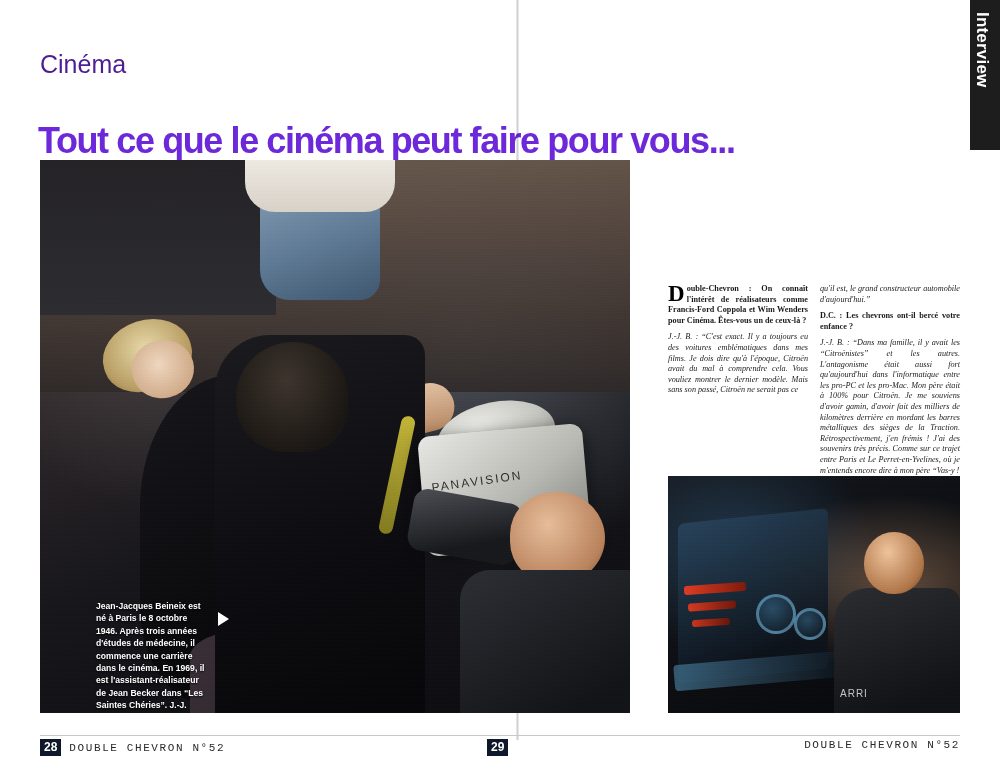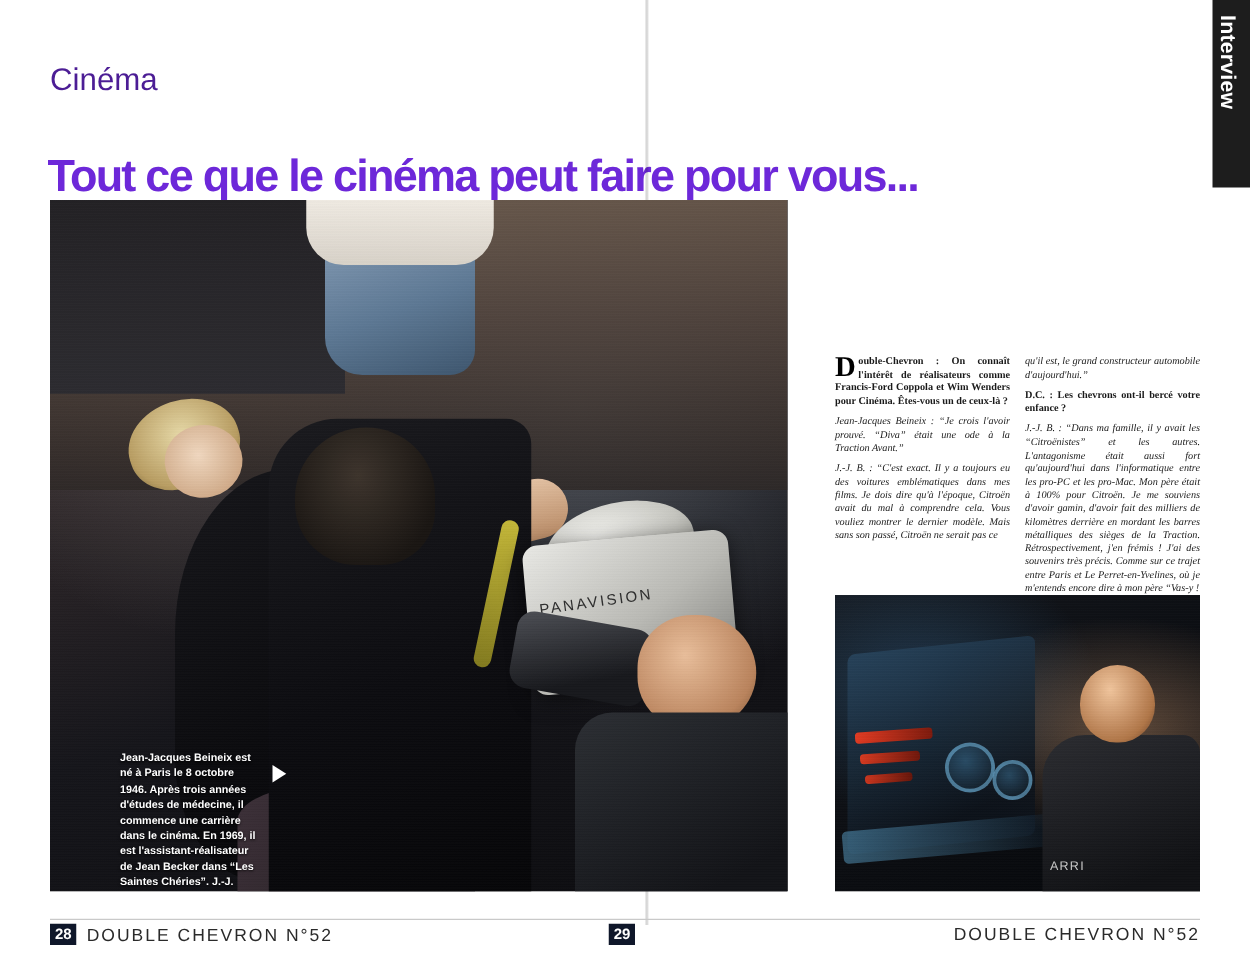--- a/index.html
+++ b/index.html
@@ -388,22 +388,22 @@
   }
   .folio-num {
     background: #0f172a;
     color: #fff;
     font-size: 12px;
     font-weight: bold;
     padding: 1px 4px 2px 4px;
     font-family: "Liberation Sans", sans-serif;
   }
   .folio-text {
-    font-family: Liberation Sans, sans-serif;
-    font-size: 14px;
+    font-family: Liberation Mono, monospace;
+    font-size: 11px;
     letter-spacing: 1.6px;
     color: #2a2a2a;
   }
   .folio-center {
     position: absolute;
     left: 487px;
     top: 739px;
     display: flex;
     align-items: center;
     gap: 8px;
@@ -454,21 +454,20 @@
     <div class="pm-op-head"></div>
     <div class="pm-op-body"></div>
     <div class="pm-grain"></div>
     <div class="caption">Jean-Jacques Beineix est né à Paris le 8 octobre 1946. Après trois années d'études de médecine, il commence une carrière dans le cinéma. En 1969, il est l'assistant-réalisateur de Jean Becker dans “Les Saintes Chéries”. J.-J. Beineix a réalisé six longs métrages : “Diva” (1981), “La lune dans le caniveau” (1983), “37°2 le matin” (1985), “Roselyne et les lions” (1989), “IP5” (1992), “Mortel Transfert” (2000).</div>
     <div class="caption-arrow"></div>
   </div>
 
 
   <div class="col col-a">
     <p><span class="big-d">D</span><span class="q">ouble-Chevron : On connaît l'intérêt de réalisateurs comme Francis-Ford Coppola et Wim Wenders pour Cinéma. Êtes-vous un de ceux-là ?</span></p>
-    <p class="a">Jean-Jacques Beineix : “Je crois l'avoir prouvé. “Diva” était une ode à la Traction Avant.”</p>
     <p class="a">J.-J. B. : “C'est exact. Il y a toujours eu des voitures emblématiques dans mes films. Je dois dire qu'à l'époque, Citroën avait du mal à comprendre cela. Vous vouliez montrer le dernier modèle. Mais sans son passé, Citroën ne serait pas ce</p>
   </div>
 
   <div class="col col-b">
     <p class="a">qu'il est, le grand constructeur automobile d'aujourd'hui.”</p>
     <p class="q">D.C. : Les chevrons ont-il bercé votre enfance ?</p>
     <p class="a">J.-J. B. : “Dans ma famille, il y avait les “Citroënistes” et les autres. L'antagonisme était aussi fort qu'aujourd'hui dans l'informatique entre les pro-PC et les pro-Mac. Mon père était à 100% pour Citroën. Je me souviens d'avoir gamin, d'avoir fait des milliers de kilomètres derrière en mordant les barres métalliques des sièges de la Traction. Rétrospectivement, j'en frémis ! J'ai des souvenirs très précis. Comme sur ce trajet entre Paris et Le Perret-en-Yvelines, où je m'entends encore dire à mon père “Vas-y !</p>
   </div>
 
   <div class="photo-second">

